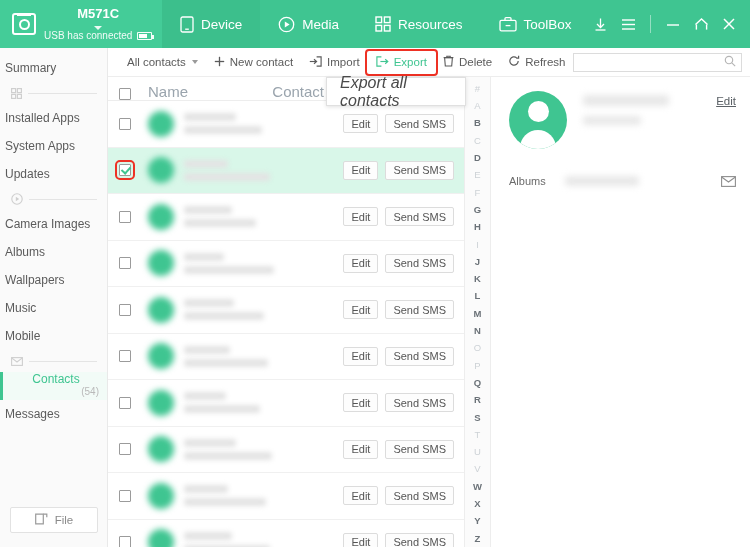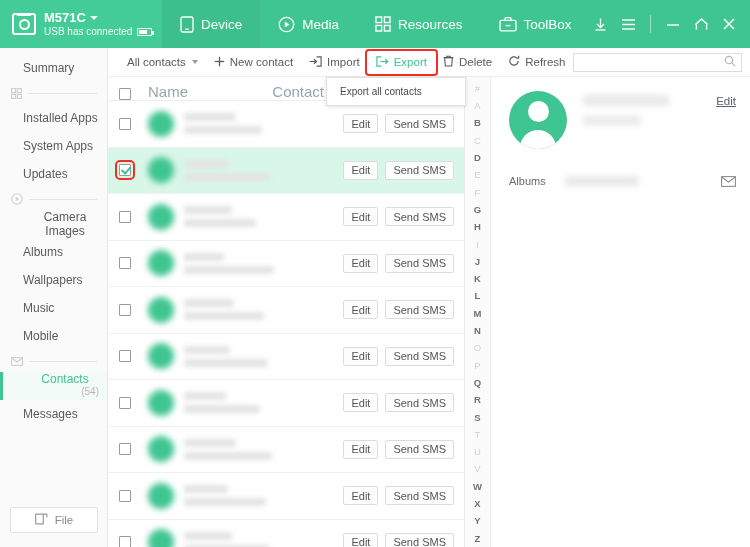--- a/index.html
+++ b/index.html
@@ -32,21 +32,21 @@
   .brand-logo .inner {
     width: 11px; height: 11px; border: 2px solid #fff; border-radius: 50%;
   }
   .brand-logo .tick {
     position: absolute; top: -1px; left: 3px; width: 14px; height: 4px;
     border-top: 2px solid #fff;
   }
   .brand-text { line-height: 1.25; }
   .brand-name {
     color: #fff; font-size: 13px; font-weight: bold;
-    display: flex; align-items: center; gap: 4px;
+    display: flex; align-items: center; gap: 4px; flex-direction: column;
   }
   .caret-dn {
     display: inline-block; width: 0; height: 0;
     border-left: 4px solid transparent; border-right: 4px solid transparent;
     border-top: 4px solid rgba(255,255,255,.9);
   }
   .brand-sub {
     color: rgba(255,255,255,.92); font-size: 10px;
     display: flex; align-items: center; gap: 5px;
   }
@@ -81,23 +81,22 @@
   }
   .wsep { width: 1px; height: 18px; background: rgba(255,255,255,.45); margin: 0 7px; }
 
   
   .sidebar {
     position: absolute; top: 48px; left: 0; width: 108px; height: 499px;
     background: #fafafa; border-right: 1px solid #e9e9e9;
   }
   .side-item {
     height: 28px; display: flex; align-items: center;
-    padding-left: 23px; font-size: 12px; color: #5b5b5b; cursor: pointer;
+    padding-left: 5px; font-size: 12px; color: #5b5b5b; cursor: pointer;
     position: relative;
-    text-align: center;
   }
   .side-item.active { color: #3fc591; background: #f2fbf7; flex-direction: column; }
   .side-item.active:before {
     content: ""; position: absolute; left: 0; top: 0; bottom: 0;
     width: 3px; background: #3fc591;
   }
   .side-count { margin-left: auto; margin-right: 8px; font-size: 10px; color: #b9b9b9; }
   .side-sep {
     display: flex; align-items: center; gap: 6px;
     padding: 0 10px 0 11px; height: 22px;
@@ -144,21 +143,21 @@
   }
 
   
   .dropdown {
     position: absolute; top: 77px; left: 326px; width: 140px;
     background: #fff; border: 1px solid #e0e0e0;
     box-shadow: 0 1px 4px rgba(0,0,0,.12); z-index: 40;
   }
   .dd-item {
     height: 27px; display: flex; align-items: center; padding-left: 13px;
-    font-size: 10px; color: #4a4a4a; cursor: pointer;
+    font-size: 16px; color: #4a4a4a; cursor: pointer; font-style: italic;
   }
   .dd-item + .dd-item { border-top: 1px solid #f0f0f0; }
 
   
   .listcol {
     position: absolute; top: 77px; left: 108px; width: 357px; bottom: 0;
     background: #fff; border-right: 1px solid #ededed; overflow: hidden;
   }
   .list-head {
     height: 24px; display: flex; align-items: flex-end;

